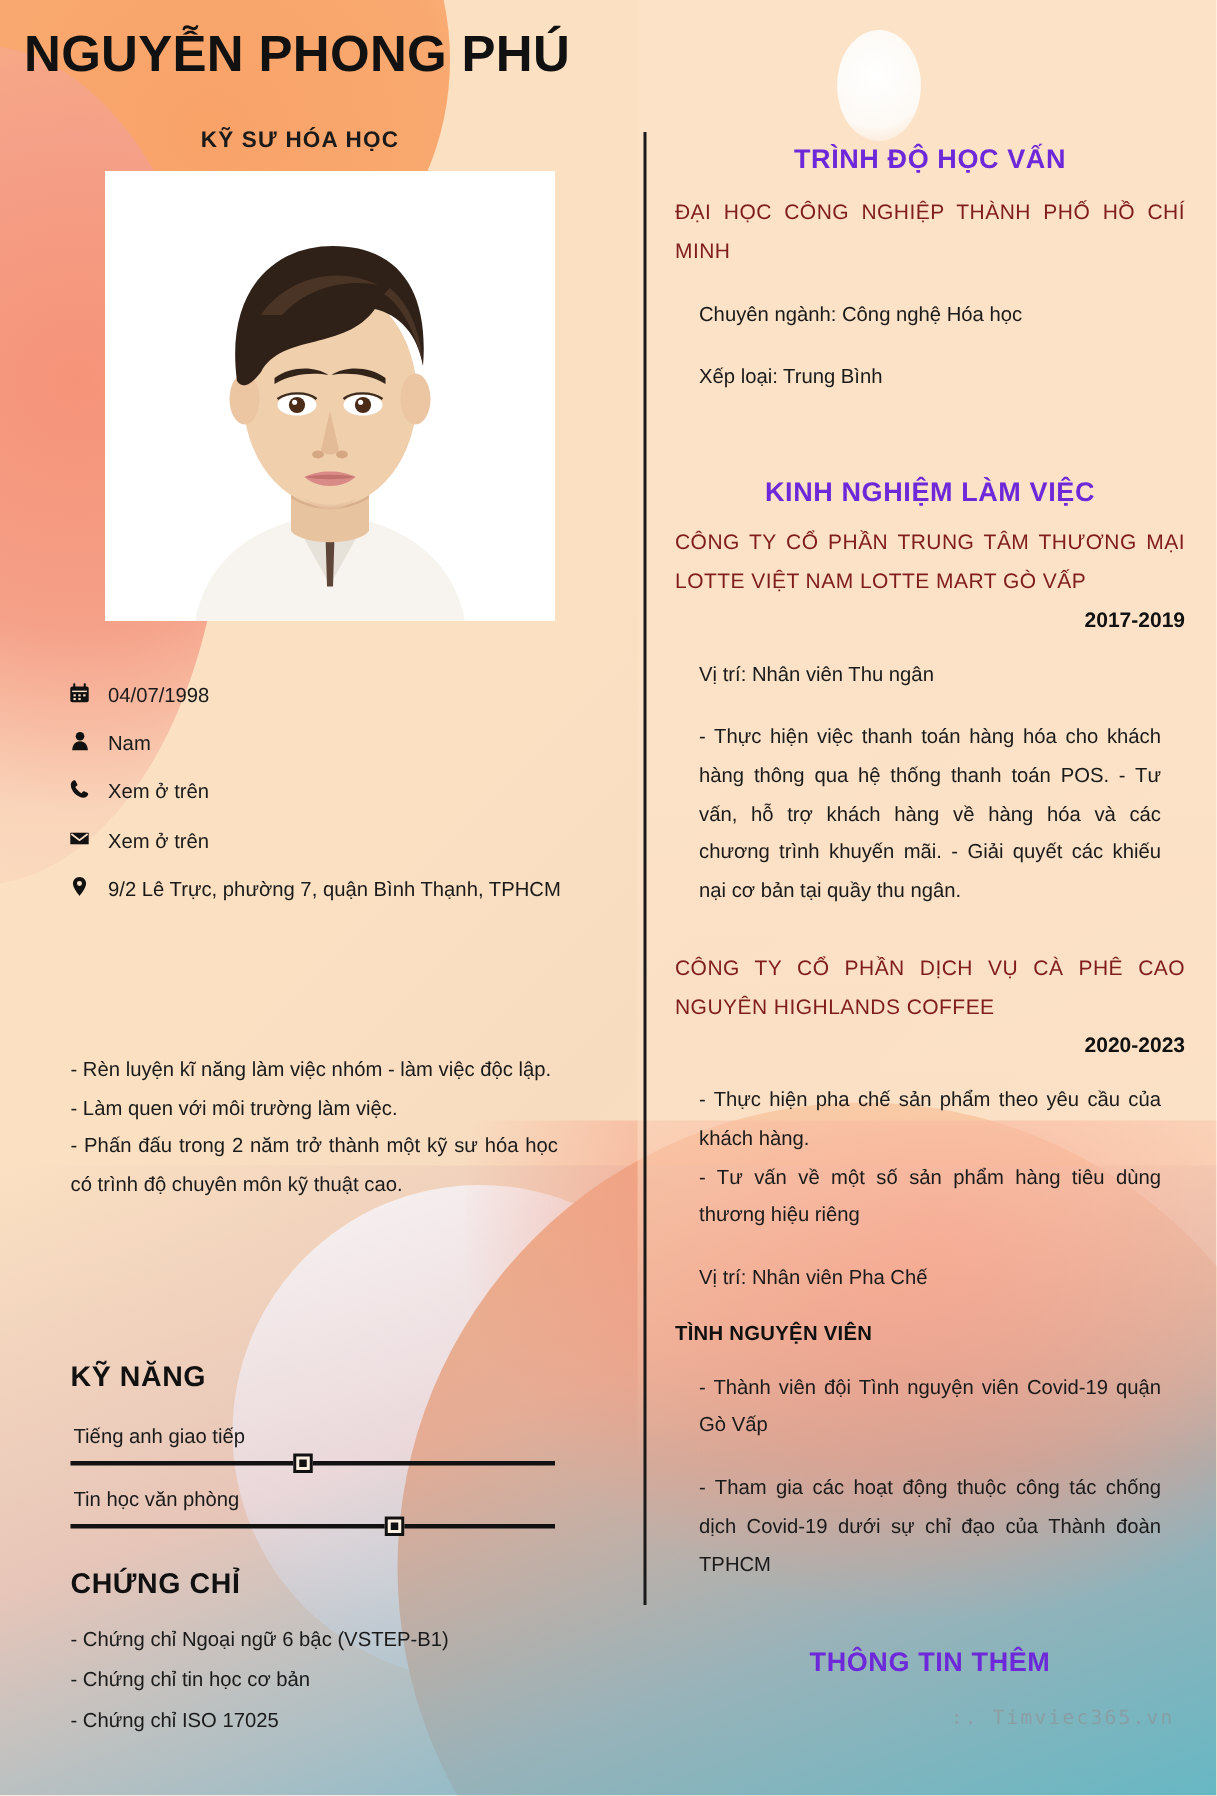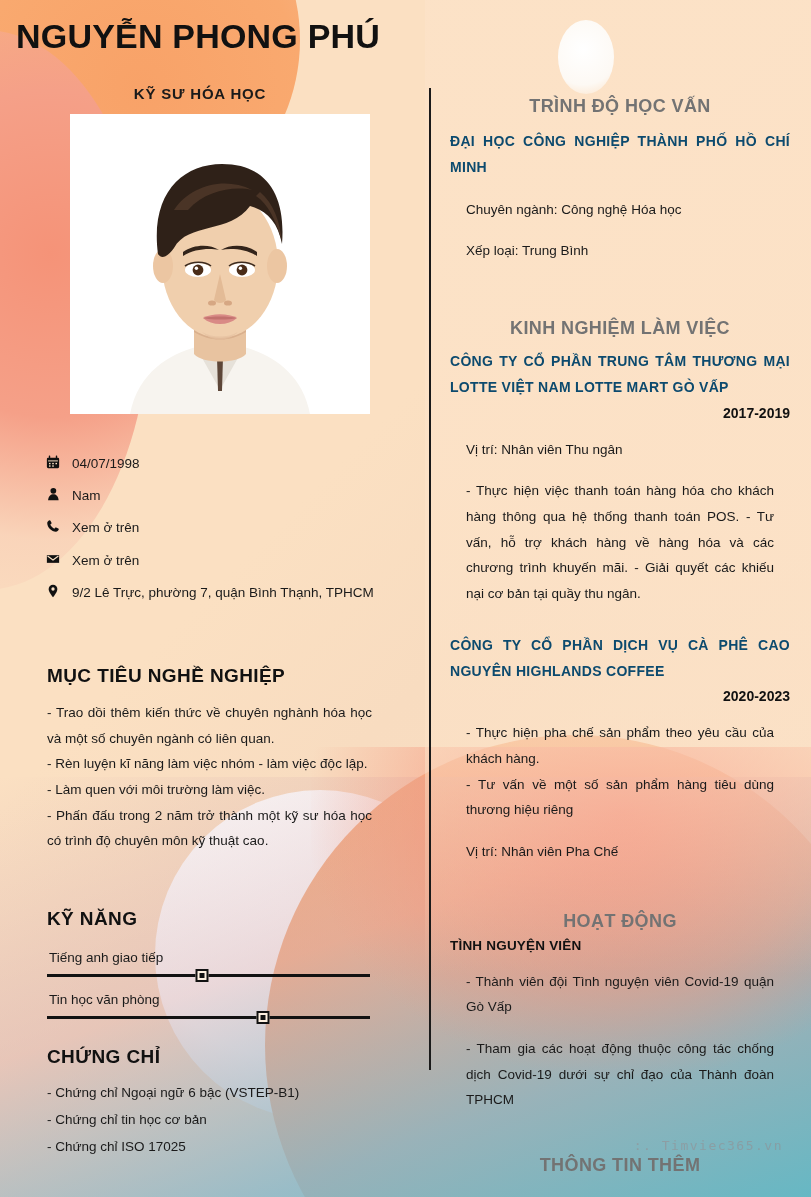--- a/index.html
+++ b/index.html
@@ -213,27 +213,27 @@
     margin-bottom: 12px;
   }
 
   
   .rcol { position: absolute; left: 450px; top: 0; width: 340px; }
   .h-right-center {
     text-align: center;
     font-size: 18px;
     font-weight: 800;
     letter-spacing: 0.4px;
-    color: #737373;
+    color: #6d28d9;
   }
   .org {
     font-size: 14px;
-    font-weight: 700;
+    font-weight: 400;
     letter-spacing: 0.3px;
-    color: #0c4a6e;
+    color: #7f1d1d;
     line-height: 1.85;
     text-align: justify;
     text-align-last: left;
   }
   .org.justify-all { text-align: justify; }
   .years {
     text-align: right;
     font-size: 14px;
     font-weight: 800;
     color: #111;
@@ -385,23 +385,21 @@
           <svg width="14" height="14" viewBox="0 0 16 16" fill="#111">
             <path d="M8 0.8 C5.2 0.8 3 3 3 5.8 C3 9.6 8 15.2 8 15.2 C8 15.2 13 9.6 13 5.8 C13 3 10.8 0.8 8 0.8 Z"></path>
             <circle cx="8" cy="5.7" r="1.9" fill="#fce3c7"></circle>
           </svg>
         </span>
         <span class="contact-txt">9/2 Lê Trực, phường 7, quận Bình Thạnh, TPHCM</span>
       </div>
 
     </div>
 
-    <div class="h-left" style="left:47px; top:665px;">MỤC TIÊU NGHỀ NGHIỆP</div>
     <div class="body-left" style="left:47px; top:700px; width:325px;">
-      <p>- Trao dồi thêm kiến thức về chuyên nghành hóa học và một số chuyên ngành có liên quan.</p>
       <p>- Rèn luyện kĩ năng làm việc nhóm - làm việc độc lập.</p>
       <p>- Làm quen với môi trường làm việc.</p>
       <p>- Phấn đấu trong 2 năm trở thành một kỹ sư hóa học có trình độ chuyên môn kỹ thuật cao.</p>
     </div>
 
     <div class="h-left" style="left:47px; top:908px;">KỸ NĂNG</div>
     <div class="skills">
       <div class="skill">
         <div class="skill-label">Tiếng anh giao tiếp</div>
         <div class="skill-bar">
@@ -448,21 +446,20 @@
       <div style="margin-top:26px;">
         <div class="org justify-all">CÔNG TY CỔ PHẦN DỊCH VỤ CÀ PHÊ CAO NGUYÊN HIGHLANDS COFFEE</div>
         <div class="years">2020-2023</div>
         <div class="r-body" style="margin-top:8px;">
           <p style="white-space:pre-line;">- Thực hiện pha chế sản phẩm theo yêu cầu của khách hàng.
 - Tư vấn về một số sản phẩm hàng tiêu dùng thương hiệu riêng</p>
           <p>Vị trí: Nhân viên Pha Chế</p>
         </div>
       </div>
 
-      <div class="h-right-center" style="margin-top:46px;">HOẠT ĐỘNG</div>
       <div class="r-sub" style="margin-top:6px;">TÌNH NGUYỆN VIÊN</div>
       <div class="r-body" style="margin-top:10px;">
         <p>- Thành viên đội Tình nguyện viên Covid-19 quận Gò Vấp</p>
         <p>- Tham gia các hoạt động thuộc công tác chống dịch Covid-19 dưới sự chỉ đạo của Thành đoàn TPHCM</p>
       </div>
 
       <div class="h-right-center" style="margin-top:42px;">THÔNG TIN THÊM</div>
 
     </div>
 

